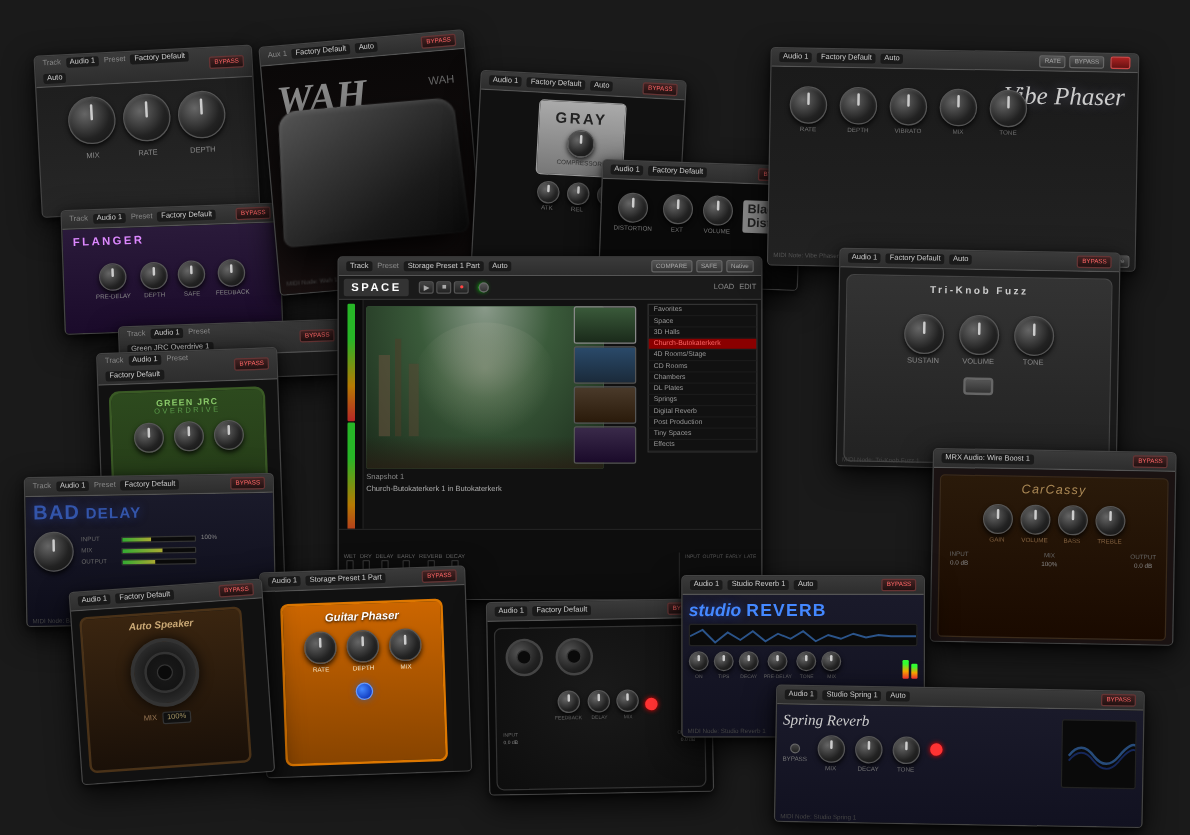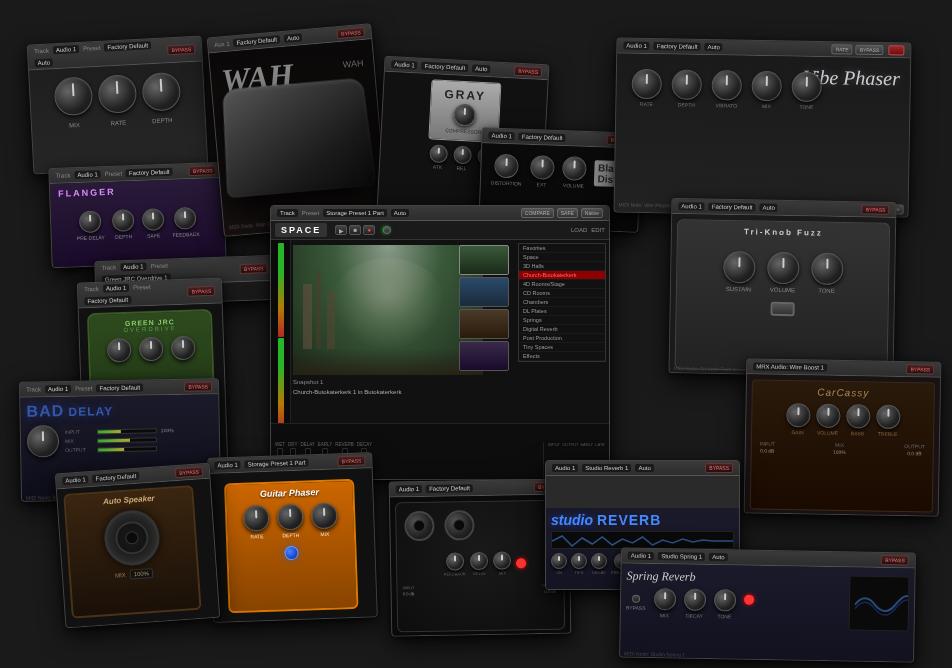--- a/index.html
+++ b/index.html
@@ -1272,21 +1272,21 @@
 
 <div class="plugin-window" id="studioreverb-window">
   <div class="plugin-titlebar">
     <div class="plugin-titlebar-left">
       <span class="plugin-value">Audio 1</span>
       <span class="plugin-value">Studio Reverb 1</span>
       <span class="plugin-value">Auto</span>
     </div>
     <span class="bypass-btn">BYPASS</span>
   </div>
-  <div class="plugin-body" style="height:115px;margin-top:32px;">
+  <div class="plugin-body" style="height:115px;">
     <div style="background:linear-gradient(180deg,#1a1a2a 0%,#111120 100%); height:115px; position:relative; padding:5px;">
 
       <div style="display:flex; align-items:center; gap:4px; margin-bottom:4px;">
         <div style="font-size:14px; font-style:italic; font-weight:bold; color:#4488ff; text-shadow:0 0 8px rgba(50,100,255,0.5); line-height:1;">studio</div>
         <div style="font-size:14px; font-weight:bold; color:#4488ff; letter-spacing:1px; line-height:1;">REVERB</div>
       </div>
 
       <div style="background:#0a0a0a; border:1px solid #222; border-radius:2px; height:18px; margin-bottom:4px; overflow:hidden; position:relative;">
         <svg width="100%" height="18" viewBox="0 0 180 18" preserveAspectRatio="none">
           <polyline points="0,9 10,4 20,14 30,6 40,12 50,5 60,13 70,7 80,11 90,5 100,13 110,8 120,11 130,7 140,10 150,8 160,9 170,9 180,9" stroke="#3366aa" stroke-width="1.5" fill="none" opacity="0.8"></polyline>

